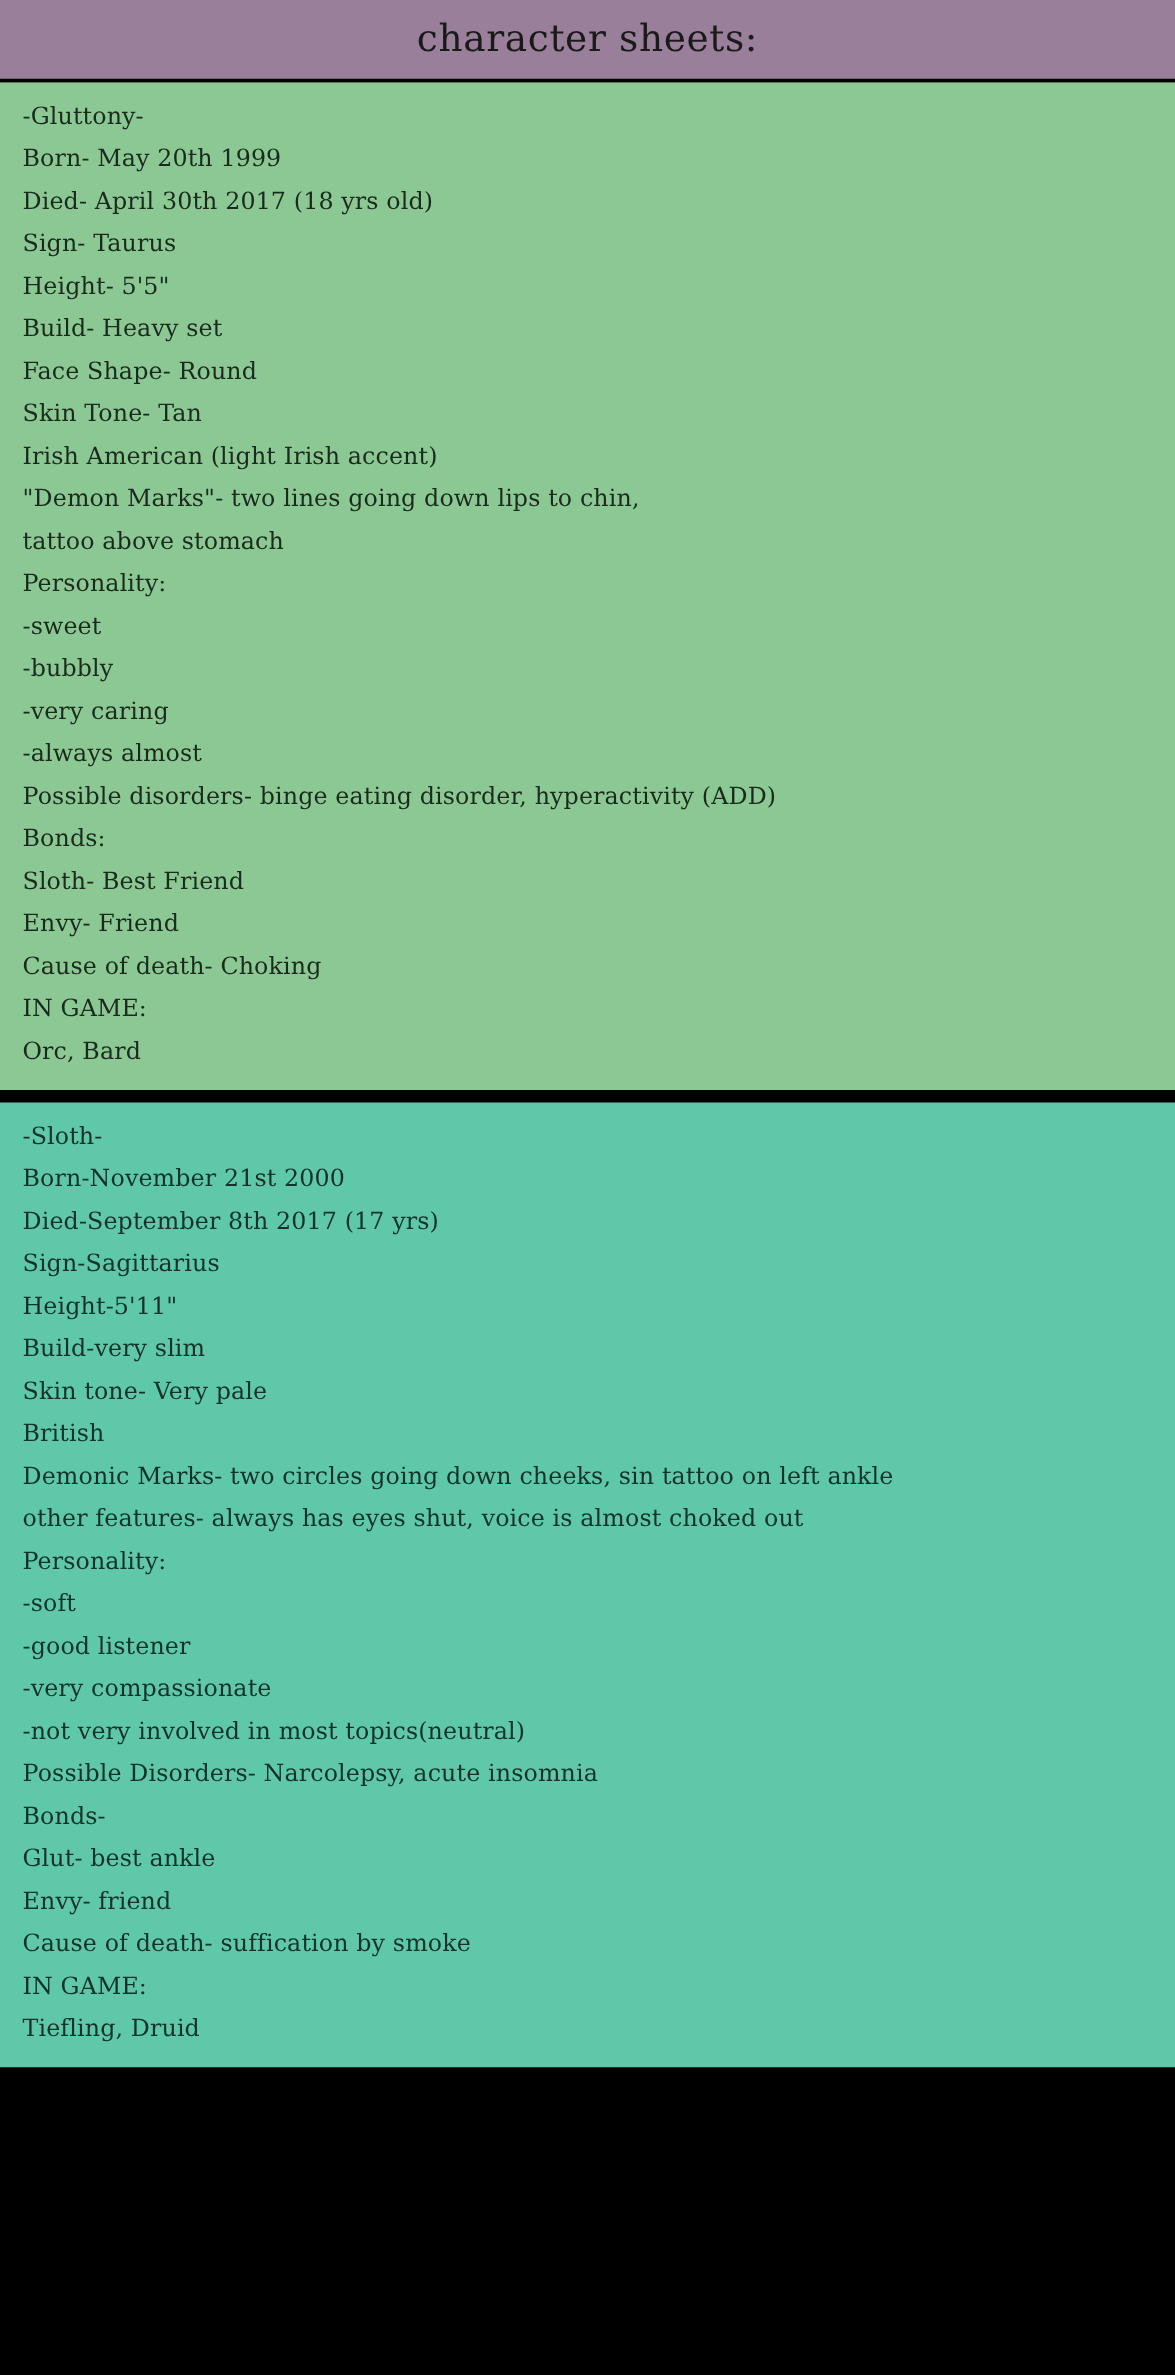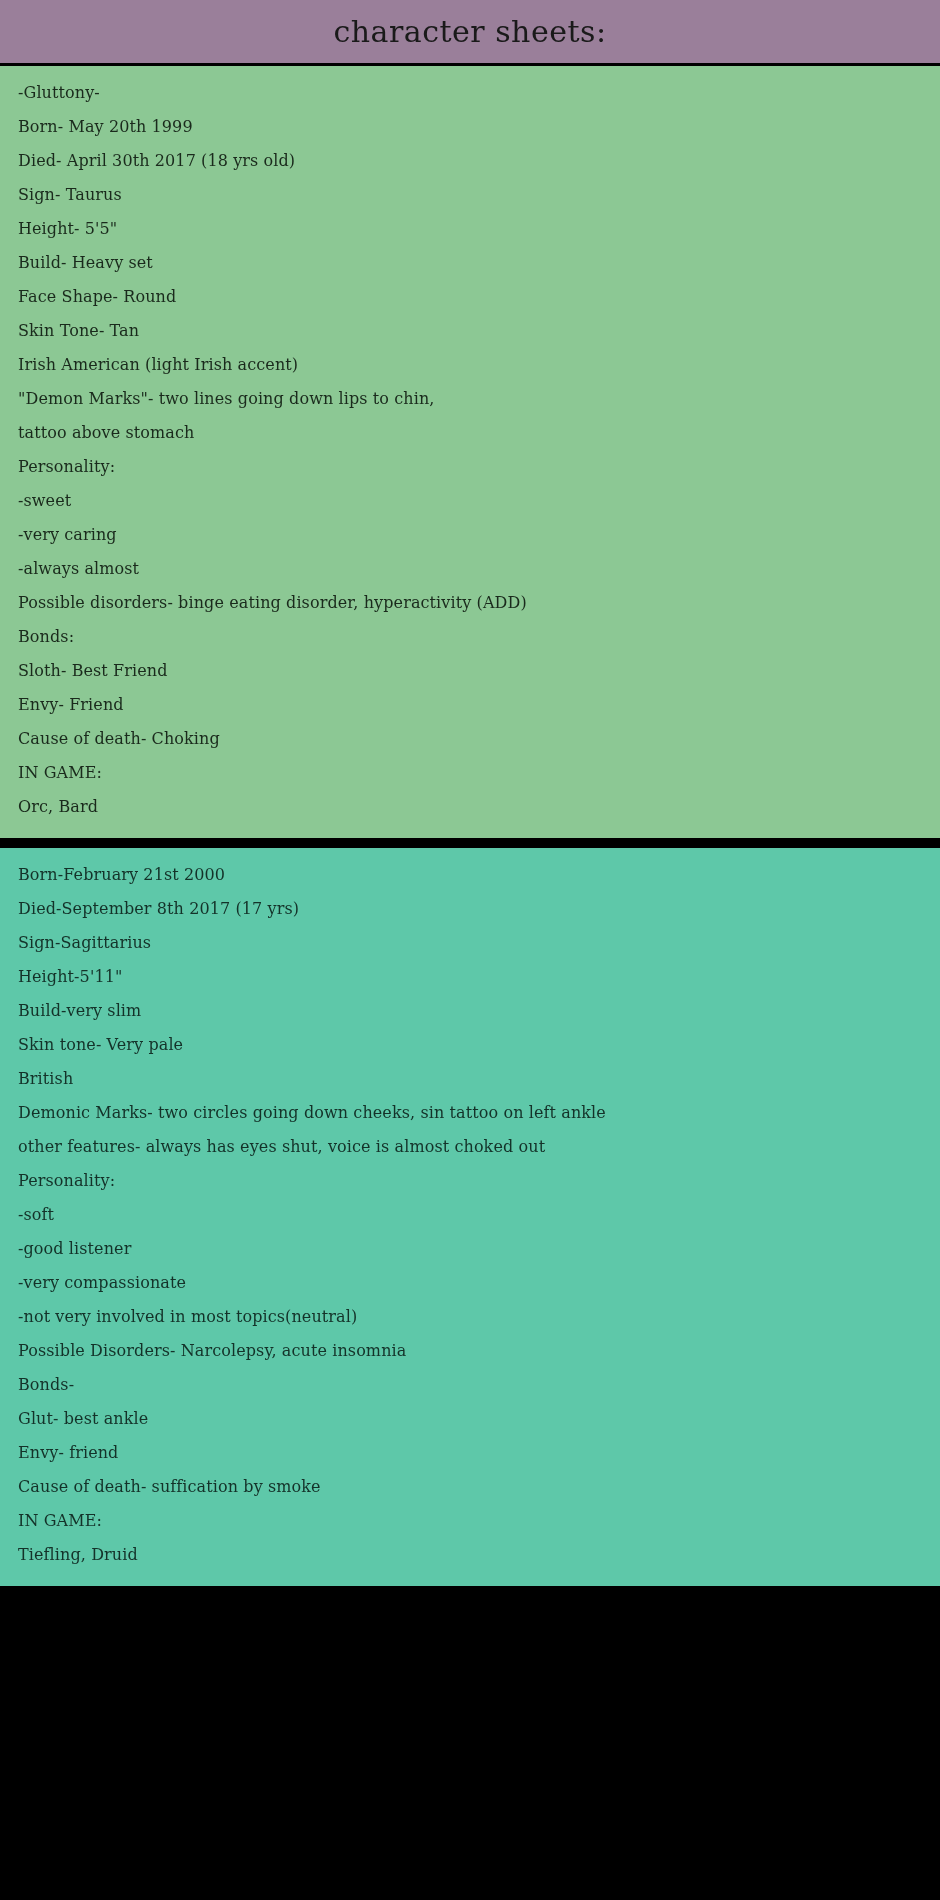--- a/index.html
+++ b/index.html
@@ -46,21 +46,21 @@
     background: #5ec8a9;
     color: #143229;
   }
   .divider {
     background: #000000;
     height: 10px;
     width: 100%;
   }
   .line {
     font-family: "DejaVu Serif", serif;
-    font-size: 16px;
+    font-size: 19px;
     line-height: 34px;
     white-space: pre-wrap;
     letter-spacing: 0.1px;
   }
   .bottom-fill {
     background: #000000;
     width: 100%;
     flex: 1 1 auto;
   }
   .col {
@@ -85,35 +85,37 @@
     <div class="line">Sign- Taurus</div>
     <div class="line">Height- 5'5"</div>
     <div class="line">Build- Heavy set</div>
     <div class="line">Face Shape- Round</div>
     <div class="line">Skin Tone- Tan</div>
     <div class="line">Irish American (light Irish accent)</div>
     <div class="line">"Demon Marks"- two lines going down lips to chin,</div>
     <div class="line">tattoo above stomach</div>
     <div class="line">Personality:</div>
     <div class="line">-sweet</div>
+    <div class="line">-bubbly</div>
     <div class="line">-very caring</div>
     <div class="line">-always almost</div>
     <div class="line">Possible disorders- binge eating disorder, hyperactivity (ADD)</div>
     <div class="line">Bonds:</div>
     <div class="line">Sloth- Best Friend</div>
     <div class="line">Envy- Friend</div>
     <div class="line">Cause of death- Choking</div>
     <div class="line">IN GAME:</div>
     <div class="line">Orc, Bard</div>
   </div>
 
   <div class="divider"></div>
 
   <div class="sheet sheet-sloth">
-    <div class="line">Born-February 21st 2000</div>
+    <div class="line">-Sloth-</div>
+    <div class="line">Born-November 21st 2000</div>
     <div class="line">Died-September 8th 2017 (17 yrs)</div>
     <div class="line">Sign-Sagittarius</div>
     <div class="line">Height-5'11"</div>
     <div class="line">Build-very slim</div>
     <div class="line">Skin tone- Very pale</div>
     <div class="line">British</div>
     <div class="line">Demonic Marks- two circles going down cheeks, sin tattoo on left ankle</div>
     <div class="line">other features- always has eyes shut, voice is almost choked out</div>
     <div class="line">Personality:</div>
     <div class="line">-soft</div>

